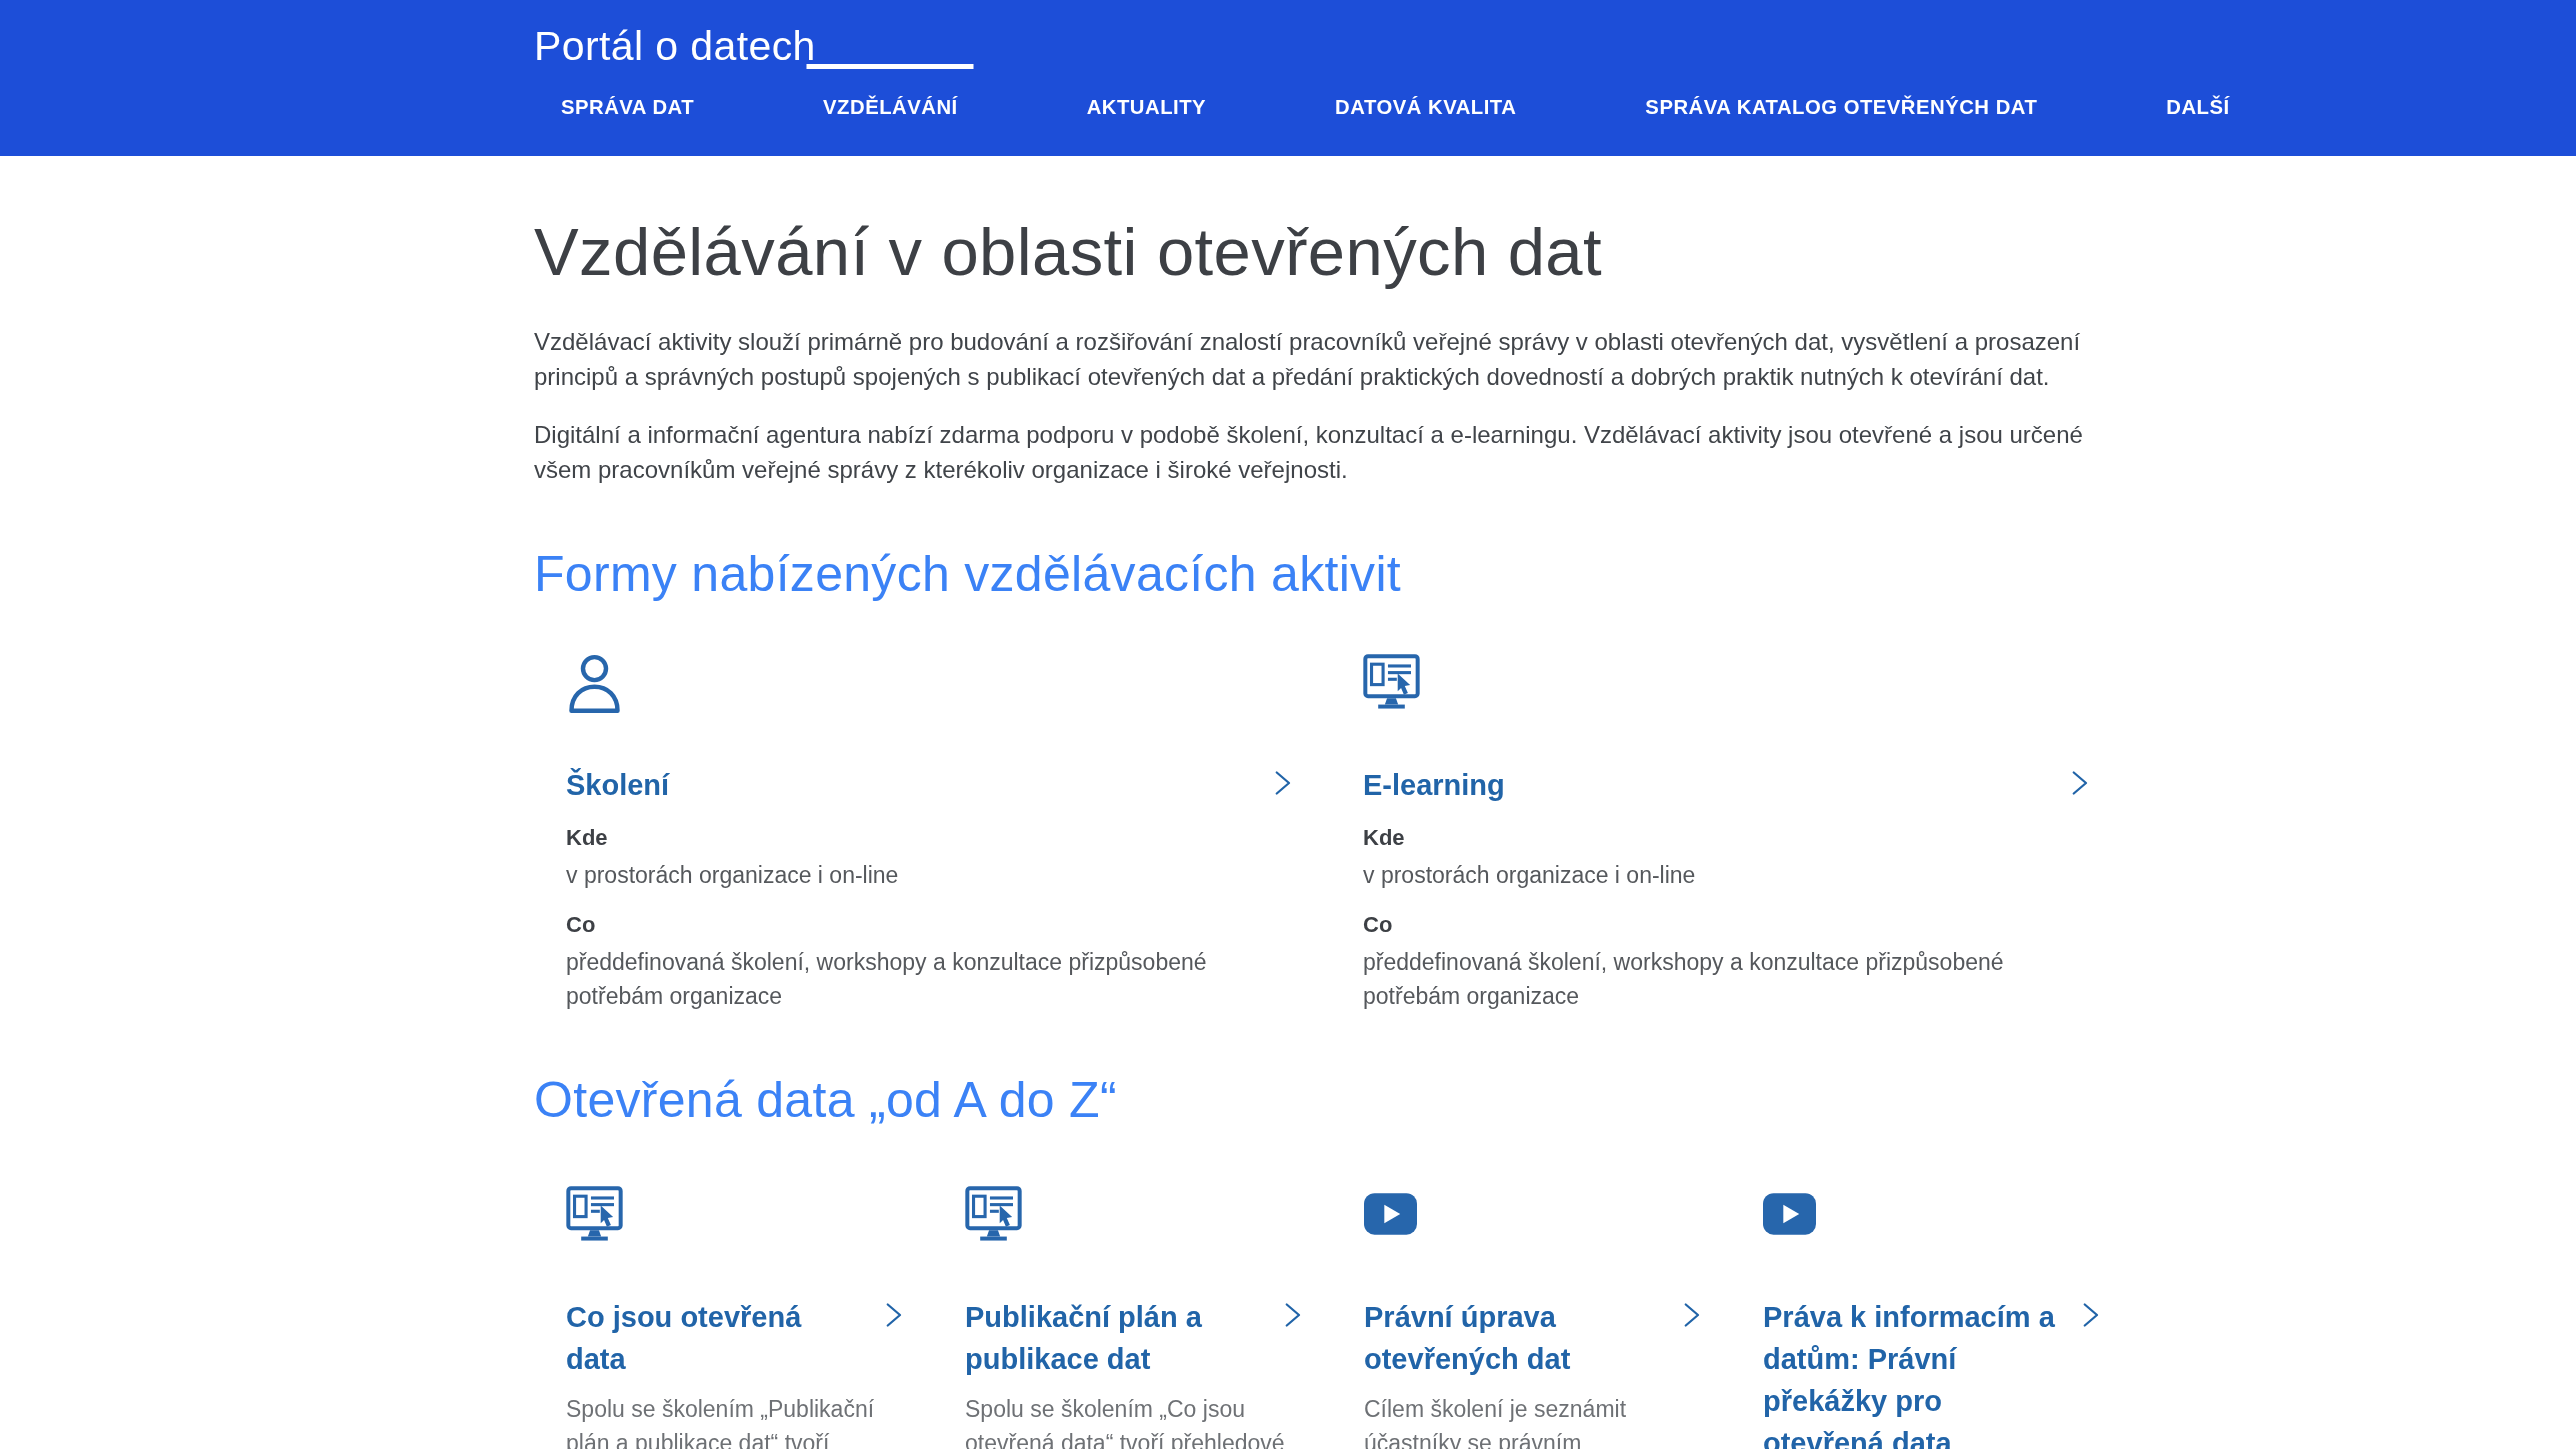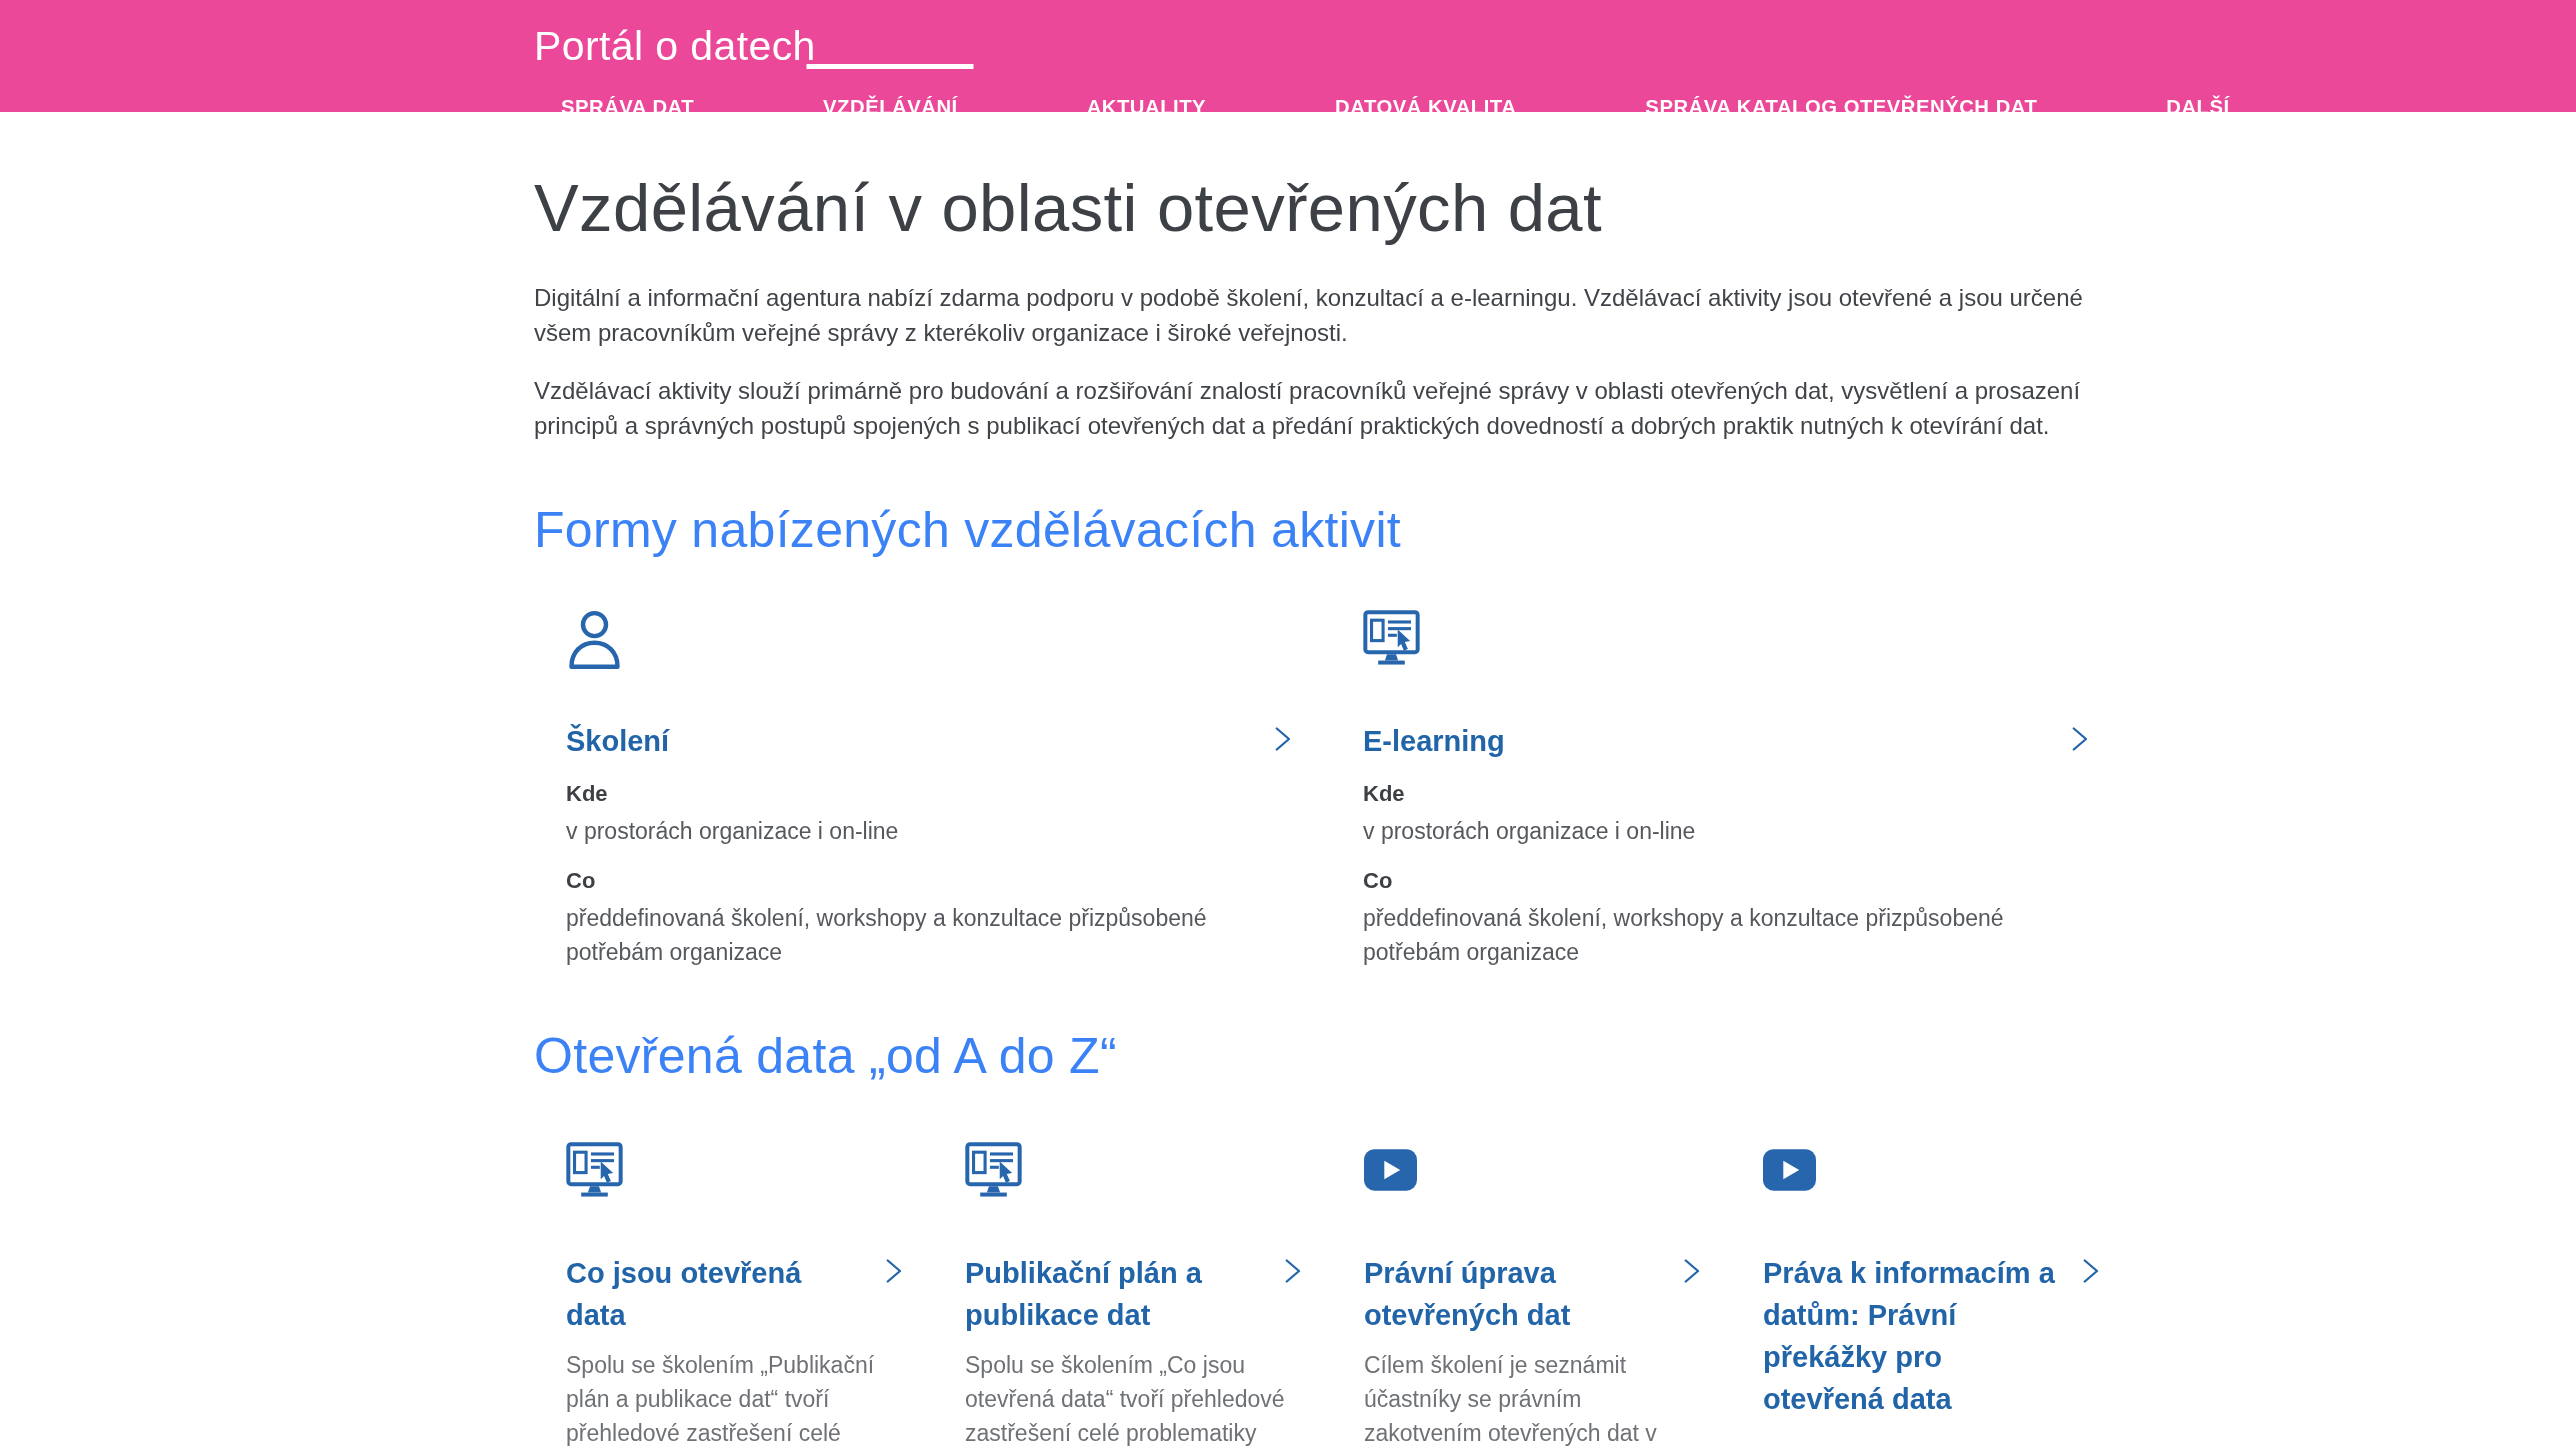--- a/index.html
+++ b/index.html
@@ -5,22 +5,22 @@
   * { margin: 0; padding: 0; box-sizing: border-box; }
   html, body {
     width: 2576px; height: 1449px;
     overflow: hidden;
     background: #ffffff;
     font-family: "Liberation Sans", sans-serif;
   }
   
   .header {
     position: relative;
-    width: 100%; height: 112px;
-    background: #ec4899;
+    width: 100%; height: 156px;
+    background: #1d4ed8;
     color: #fff;
   }
   .site-title {
     position: absolute;
     left: 534px; top: 23px;
     font-size: 41px;
     font-weight: 400;
     letter-spacing: 0.4px;
   }
   .nav {
@@ -162,22 +162,22 @@
     <a class="nav-item">SPRÁVA KATALOG OTEVŘENÝCH DAT</a>
     <a class="nav-item">DALŠÍ</a>
   </nav>
 </header>
 
 <main class="main">
 
   <h1 class="page-title">Vzdělávání v oblasti otevřených dat</h1>
 
   <div class="intro">
+    <p>Vzdělávací aktivity slouží primárně pro budování a rozšiřování znalostí pracovníků veřejné správy v oblasti otevřených dat, vysvětlení a prosazení principů a správných postupů spojených s publikací otevřených dat a předání praktických dovedností a dobrých praktik nutných k otevírání dat.</p>
     <p>Digitální a informační agentura nabízí zdarma podporu v podobě školení, konzultací a e-learningu. Vzdělávací aktivity jsou otevřené a jsou určené všem pracovníkům veřejné správy z kterékoliv organizace i široké veřejnosti.</p>
-    <p>Vzdělávací aktivity slouží primárně pro budování a rozšiřování znalostí pracovníků veřejné správy v oblasti otevřených dat, vysvětlení a prosazení principů a správných postupů spojených s publikací otevřených dat a předání praktických dovedností a dobrých praktik nutných k otevírání dat.</p>
   </div>
 
   <h2 class="section-heading">Formy nabízených vzdělávacích aktivit</h2>
 
   <div class="cards two-col">
 
     <div class="card">
       <div class="card-icon">
         <svg width="57" height="62" viewBox="0 0 64 70">
             <use href="#icon-person"></use>

